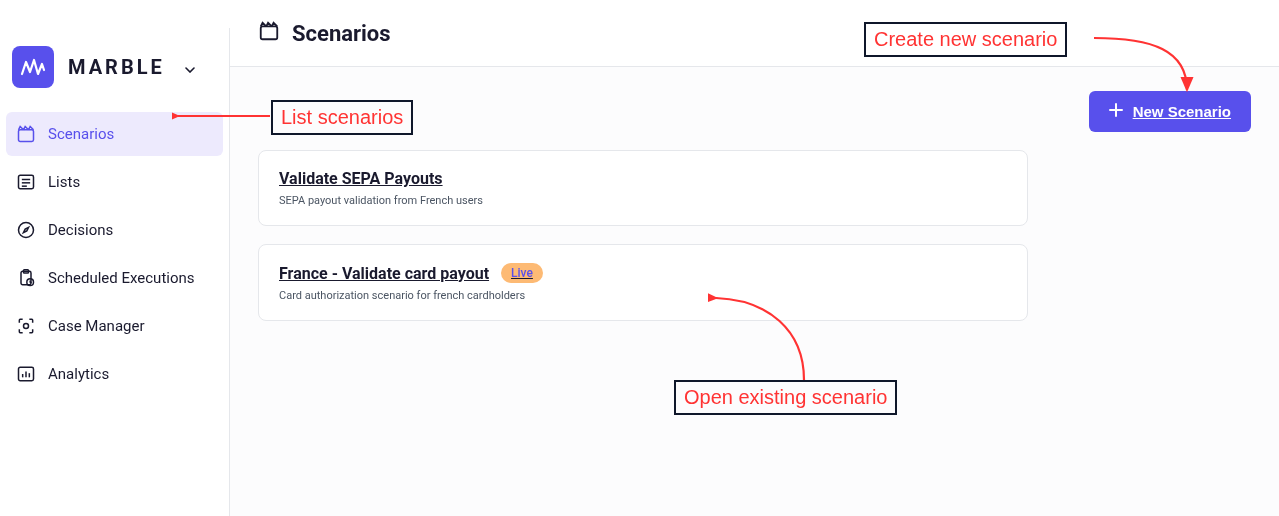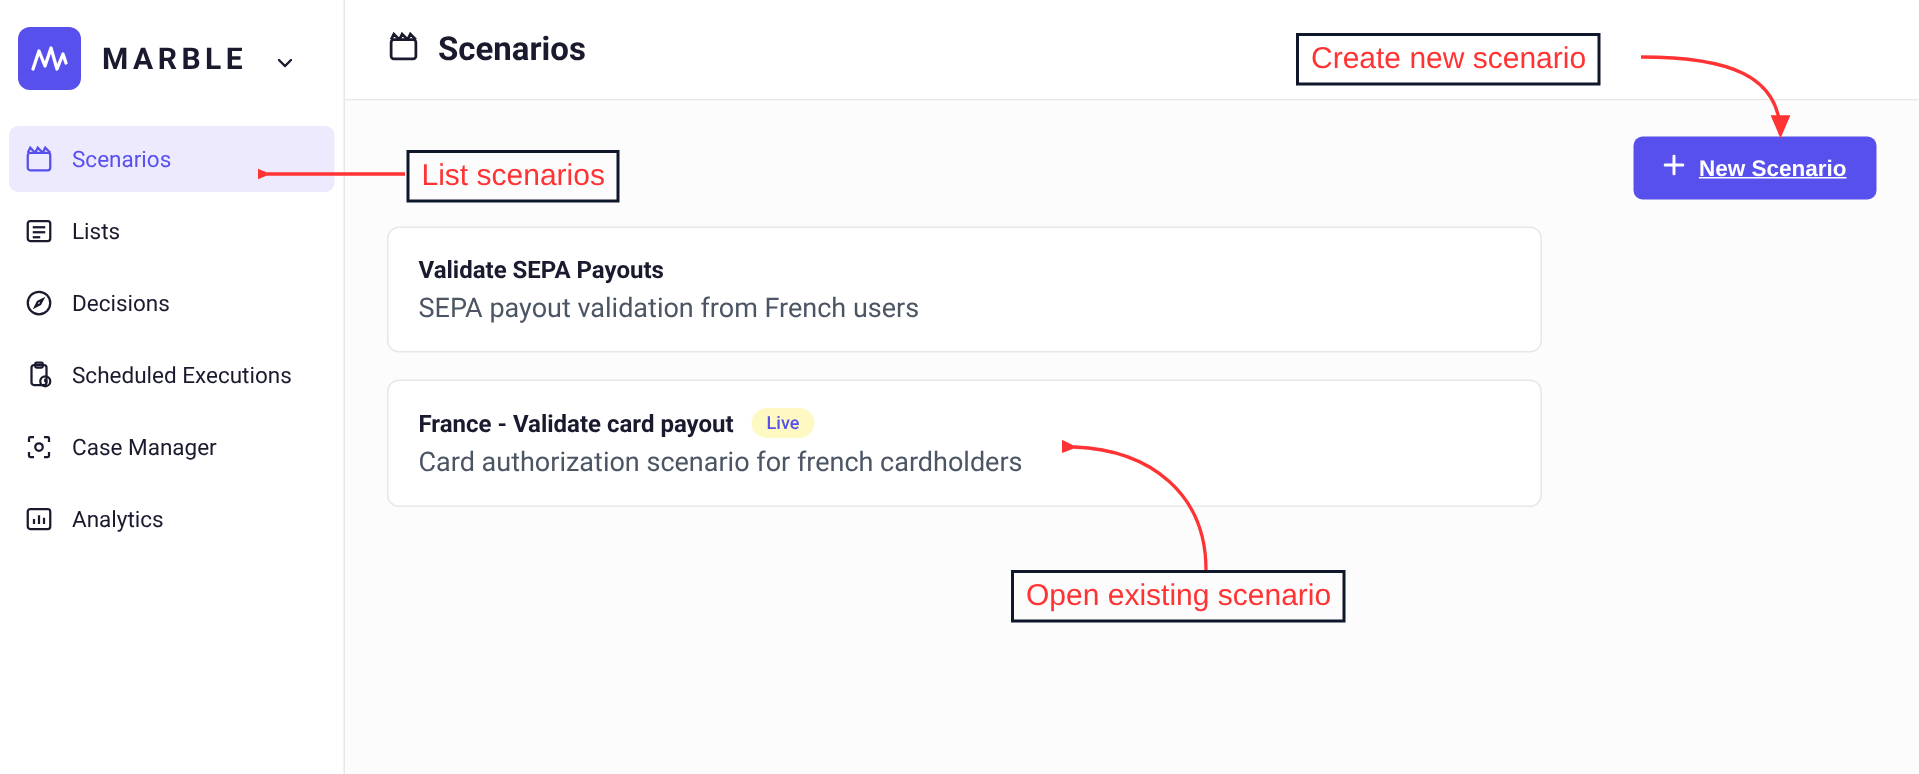--- a/index.html
+++ b/index.html
@@ -12,20 +12,21 @@
       overflow: hidden;
       position: relative;
     }
     .layout { display: flex; height: 100%; }
     
     .sidebar {
       width: 230px;
       border-right: 1px solid #e5e7eb;
       padding: 14px 6px 14px 6px;
       flex-shrink: 0;
+      margin-top: 28px;
     }
     .logo-row {
       display: flex;
       align-items: center;
       gap: 14px;
       padding: 4px 6px 24px 6px;
     }
     .logo-square {
       width: 42px;
       height: 42px;
@@ -103,25 +104,25 @@
     }
     .card {
       background: #fff;
       border: 1px solid #e5e7eb;
       border-radius: 8px;
       padding: 18px 20px;
       margin-bottom: 18px;
       cursor: pointer;
       max-width: 770px;
     }
-    .card-title-row { display: flex; align-items: center; gap: 12px; margin-bottom: 6px; }
+    .card-title-row { display: flex; align-items: center; gap: 12px; margin-bottom: 6px; text-decoration: underline; }
     .card-title { font-size: 16px; font-weight: 700; color: #1a1a2e; }
-    .card-desc { font-size: 18px; color: #4b5563; }
+    .card-desc { font-size: 11px; color: #4b5563; }
     .badge {
-      background: #fef9c3;
+      background: #fdba74;
       color: #5850ec;
       font-size: 12px;
       font-weight: 500;
       padding: 3px 10px;
       border-radius: 10px;
     }
     
     .anno {
       position: absolute;
       border: 2px solid #0f172a;

